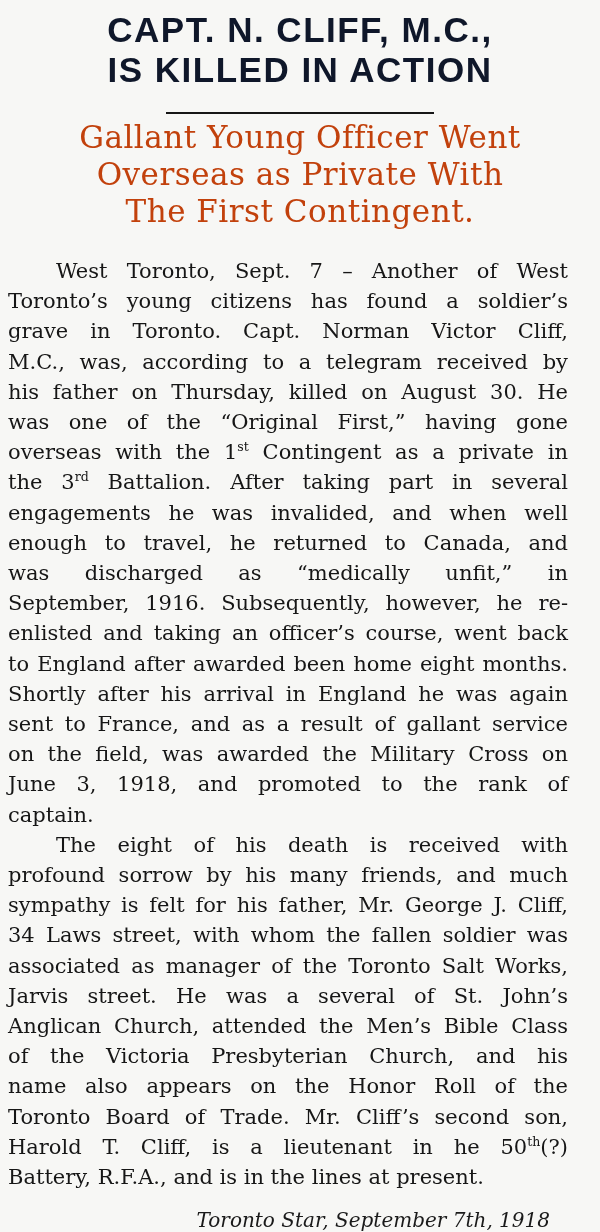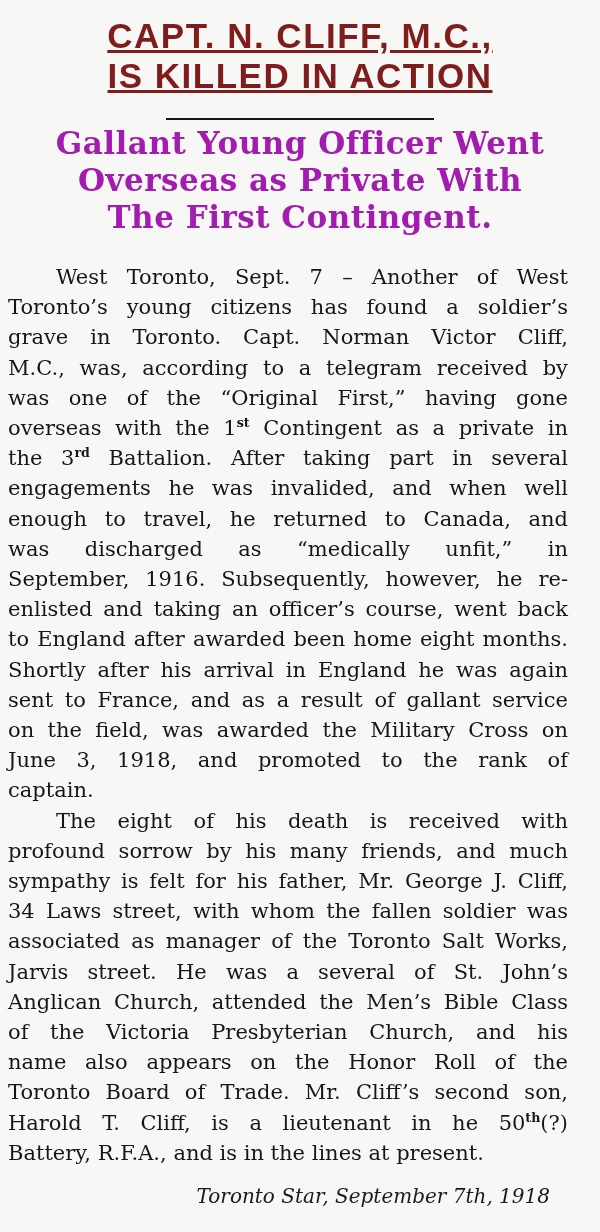--- a/index.html
+++ b/index.html
@@ -10,62 +10,60 @@
     color: #161616;
     font-family: "DejaVu Serif", serif;
     overflow: hidden;
   }
   .page {
     width: 600px;
     height: 1232px;
     position: relative;
   }
   .headline {
-    padding-top: 16px;
+    padding-top: 10px;
     text-align: center;
     font-family: "Liberation Sans", sans-serif;
     font-weight: bold;
     font-size: 35px;
     line-height: 40px;
     letter-spacing: 1.5px;
-    color: #7f1d1d;
-    text-decoration: underline;
+    color: #0f172a;
   }
   .rule {
     width: 268px;
     height: 2px;
     background: #161616;
     margin: 22px auto 5px auto;
   }
   .subhead {
     text-align: center;
     font-family: "DejaVu Serif", serif;
-    font-weight: bold;
+    font-weight: normal;
     font-size: 31px;
     line-height: 37px;
     letter-spacing: 0.5px;
-    color: #a21caf;
+    color: #c2410c;
   }
   .body-text {
     margin-top: 26px;
     padding: 0 32px 0 8px;
     font-size: 21px;
     line-height: 30.2px;
   }
   .bline {
     text-align: justify;
     text-align-last: justify;
   }
   .bline.lastline { text-align-last: left; }
   .bline.indent { text-indent: 48px; }
   .bline sup {
     font-size: 0.6em;
     line-height: 0;
     vertical-align: super;
-    font-weight: bold;
   }
   .attribution {
     margin-top: 16px;
     padding-right: 50px;
     text-align: right;
     font-style: italic;
     font-size: 20px;
     color: #1a1a1a;
   }
 </style>
@@ -86,20 +84,21 @@
     <div>Overseas as Private With</div>
     <div>The First Contingent.</div>
   </div>
 
   <div class="body-text">
     <div>
         <div class="bline indent">West Toronto, Sept. 7 – Another of West</div>
         <div class="bline">Toronto’s young citizens has found a soldier’s</div>
         <div class="bline">grave in Toronto.  Capt. Norman Victor Cliff,</div>
         <div class="bline">M.C., was, according to a telegram received by</div>
+        <div class="bline">his father on Thursday, killed on August 30.  He</div>
         <div class="bline">was one of the “Original First,” having gone</div>
         <div class="bline">overseas with the 1<sup>st</sup> Contingent as a private in</div>
         <div class="bline">the 3<sup>rd</sup> Battalion.  After taking part in several</div>
         <div class="bline">engagements he was invalided, and when well</div>
         <div class="bline">enough to travel, he returned to Canada, and</div>
         <div class="bline">was discharged as “medically unfit,” in</div>
         <div class="bline">September, 1916.  Subsequently, however, he re-</div>
         <div class="bline">enlisted and taking an officer’s course, went back</div>
         <div class="bline">to England after awarded been home eight months.</div>
         <div class="bline">Shortly after his arrival in England he was again</div>

